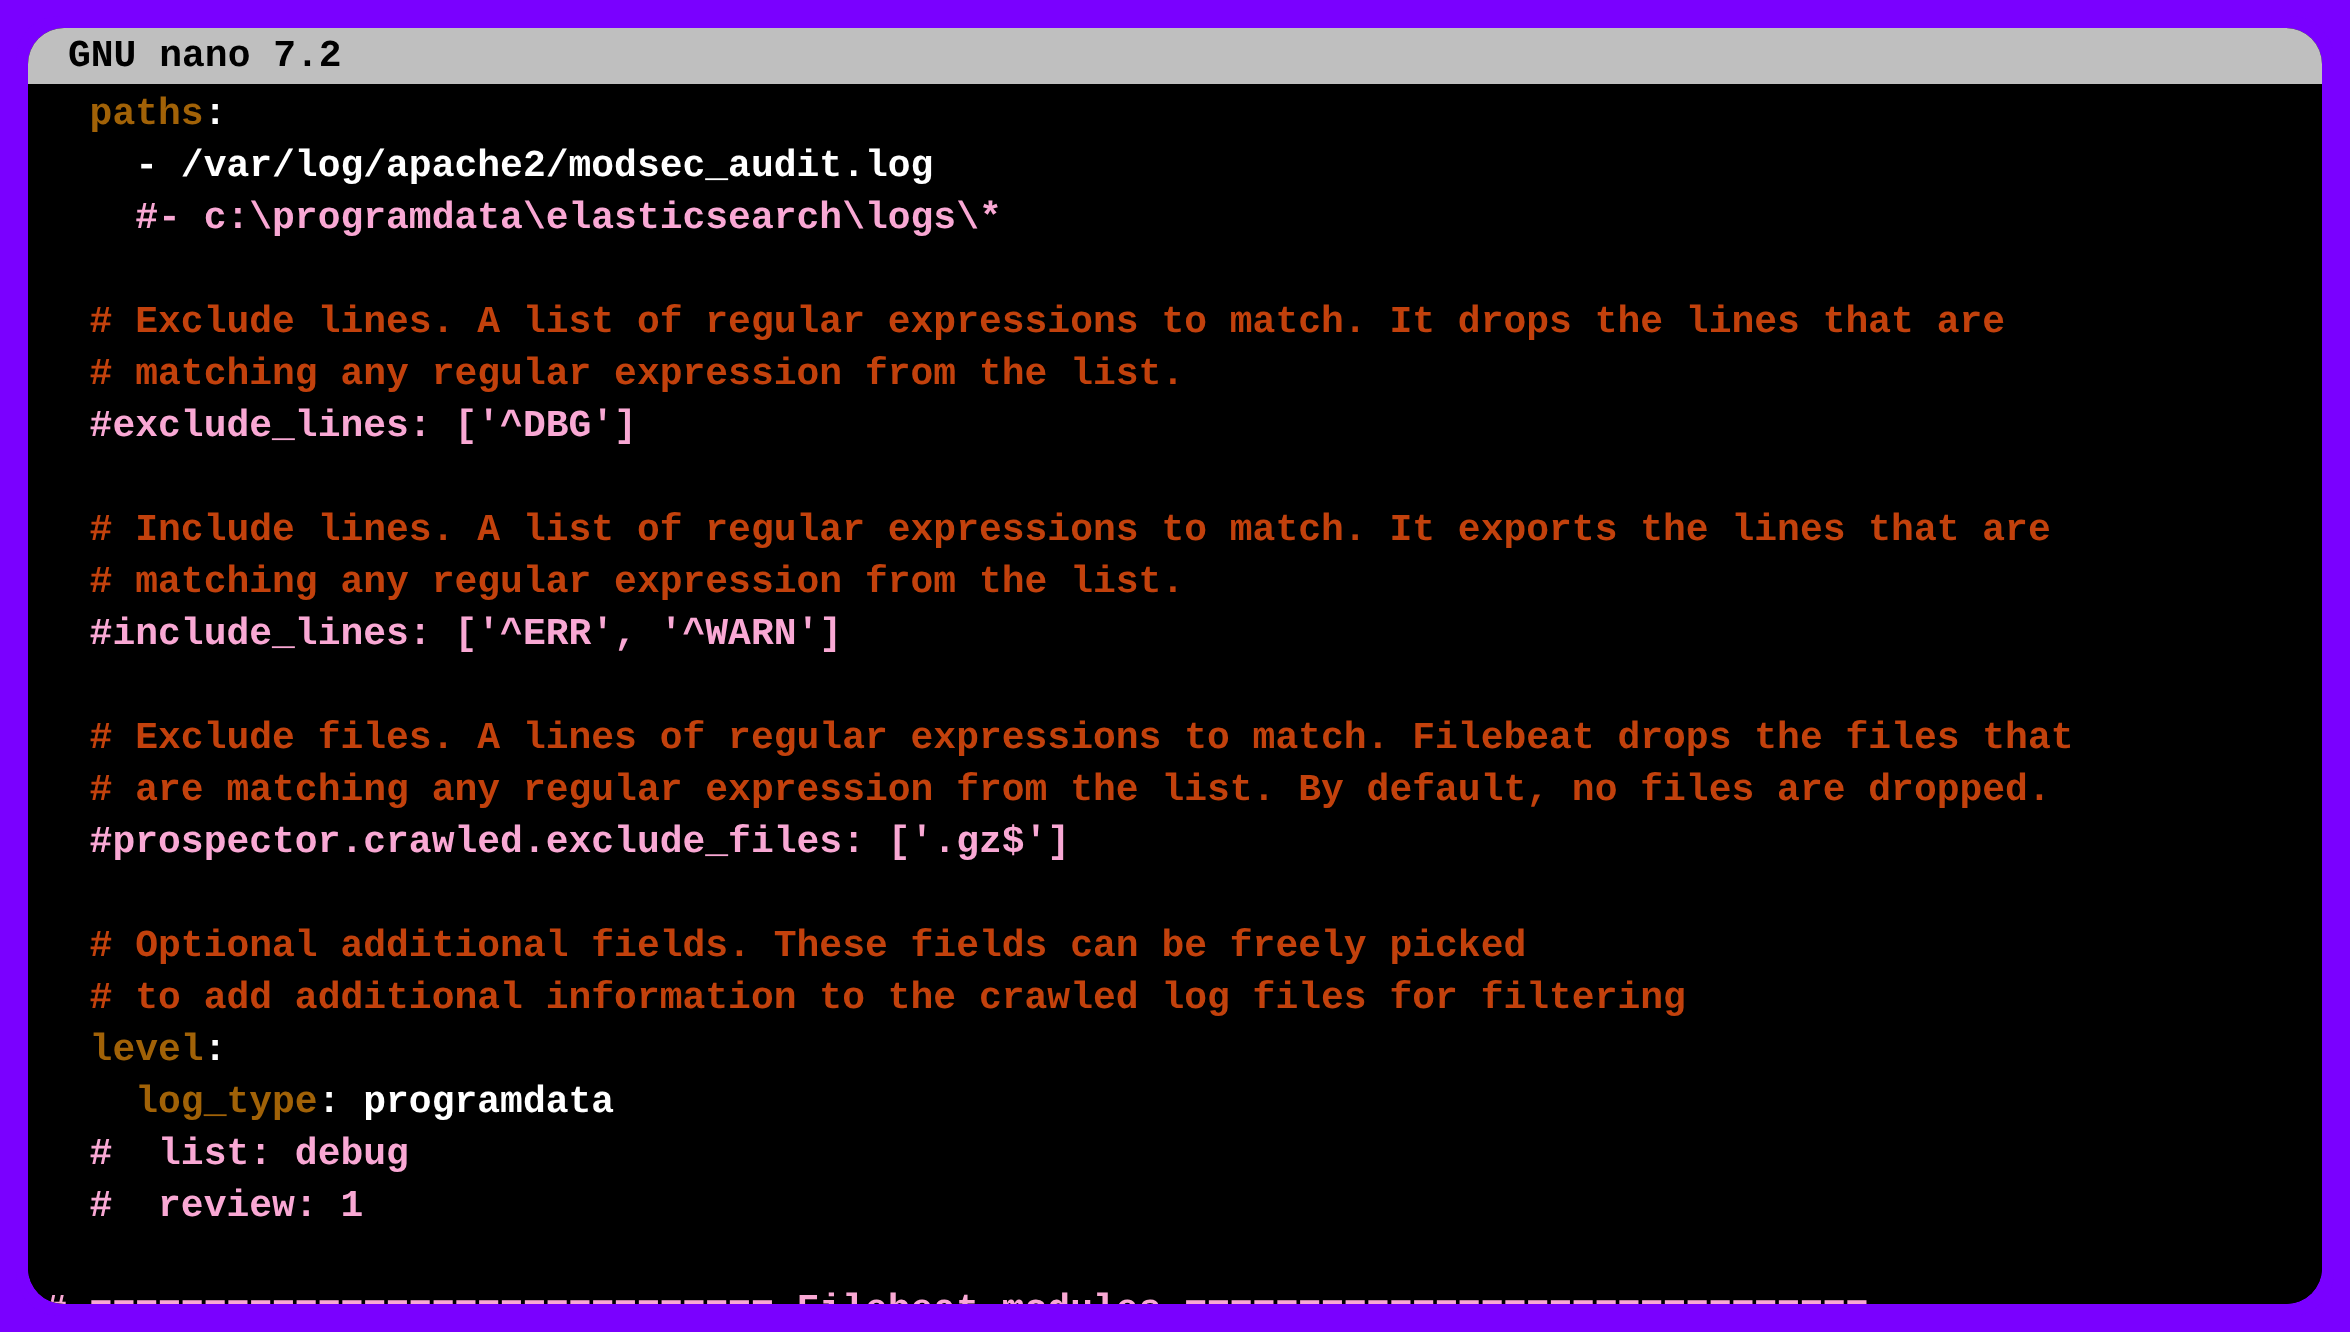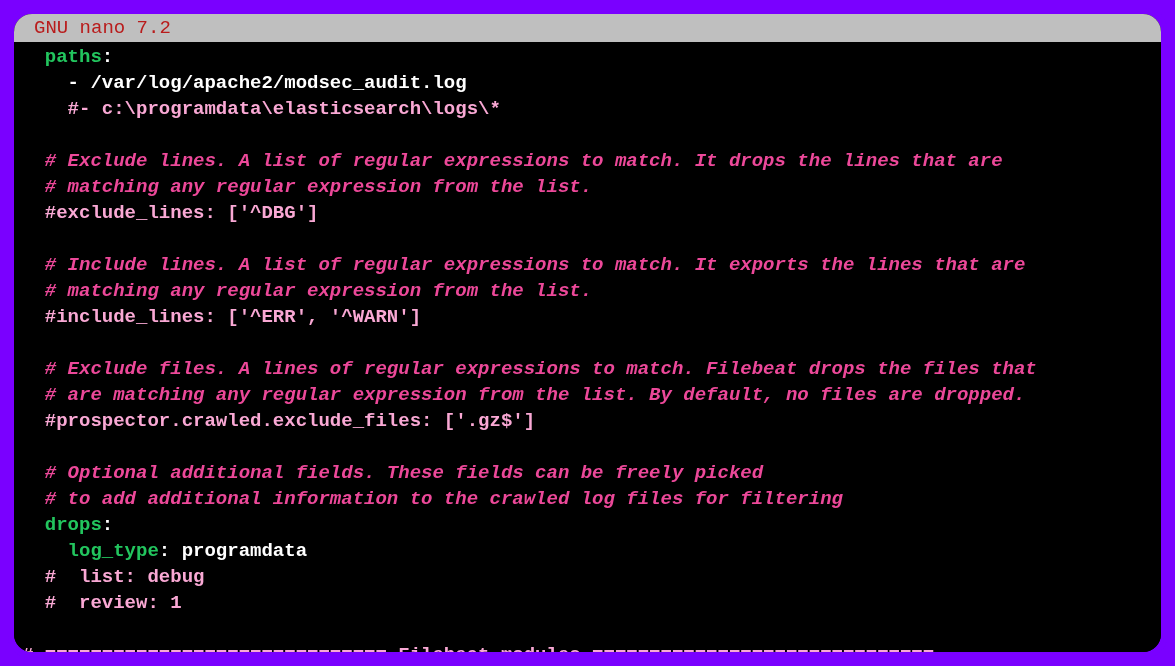--- a/index.html
+++ b/index.html
@@ -22,46 +22,46 @@
     width: 100%;
     height: 100%;
     background: #000000;
     border-radius: 18px;
     overflow: hidden;
     display: flex;
     flex-direction: column;
   }
   .titlebar {
     background: #bfbfbf;
-    color: #b91c1c;
+    color: #000000;
     font-family: 'Courier New', monospace;
     font-size: 19px;
-    font-weight: normal;
+    font-weight: bold;
     padding: 3px 8px;
     display: flex;
     white-space: pre;
   }
   .titlebar .app { flex: 0 0 auto; padding-left: 12px; }
   .titlebar .gap { flex: 1 1 auto; }
   .titlebar .file { flex: 0 0 auto; padding-right: 240px; }
   .editor {
     flex: 1 1 auto;
     background: #000;
     color: #ffffff;
     font-family: 'Courier New', monospace;
     font-size: 19px;
     line-height: 26px;
     padding: 2px 8px 0 8px;
     white-space: pre;
     overflow: hidden;
     font-weight: bold;
   }
-  .key    { color: #22c55e; }
+  .key    { color: #a16207; }
   .plain  { color: #ffffff; }
-  .cmt    { color: #ec4899; font-style: italic; }
+  .cmt    { color: #c2410c; }
   .cmtn   { color: #f9a8d4; }
 </style>
 </head>
 <body>
 
 <div class="terminal-wrap">
   <div class="terminal">
 
     <div class="titlebar">
       <span class="app">GNU nano 7.2</span>
@@ -79,21 +79,21 @@
 <span class="cmt">  # Include lines. A list of regular expressions to match. It exports the lines that are</span>
 <span class="cmt">  # matching any regular expression from the list.</span>
 <span class="cmtn">  #include_lines: ['^ERR', '^WARN']</span>
 <span class="plain"></span>
 <span class="cmt">  # Exclude files. A lines of regular expressions to match. Filebeat drops the files that</span>
 <span class="cmt">  # are matching any regular expression from the list. By default, no files are dropped.</span>
 <span class="cmtn">  #prospector.crawled.exclude_files: ['.gz$']</span>
 <span class="plain"></span>
 <span class="cmt">  # Optional additional fields. These fields can be freely picked</span>
 <span class="cmt">  # to add additional information to the crawled log files for filtering</span>
-<span class="key">  drops</span><span class="plain">:</span>
+<span class="key">  level</span><span class="plain">:</span>
 <span class="key">    log_type</span><span class="plain">: programdata</span>
 <span class="cmtn">  #  list: debug</span>
 <span class="cmtn">  #  review: 1</span>
 <span class="plain"></span>
 <span class="cmtn"># ============================== Filebeat modules ==============================</span></div>
 
   </div>
 </div>
 
 </body></html>

